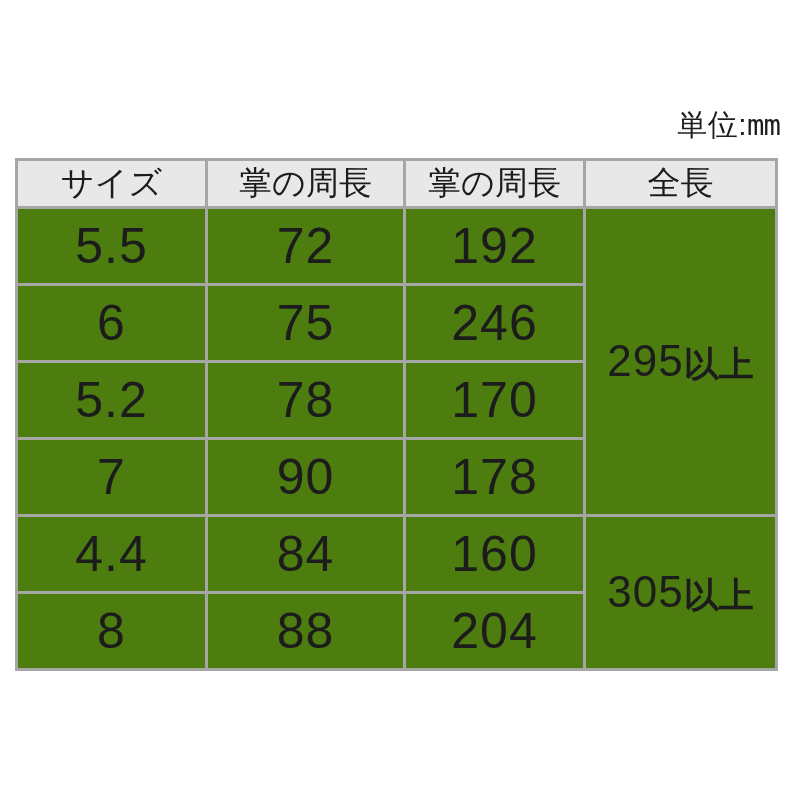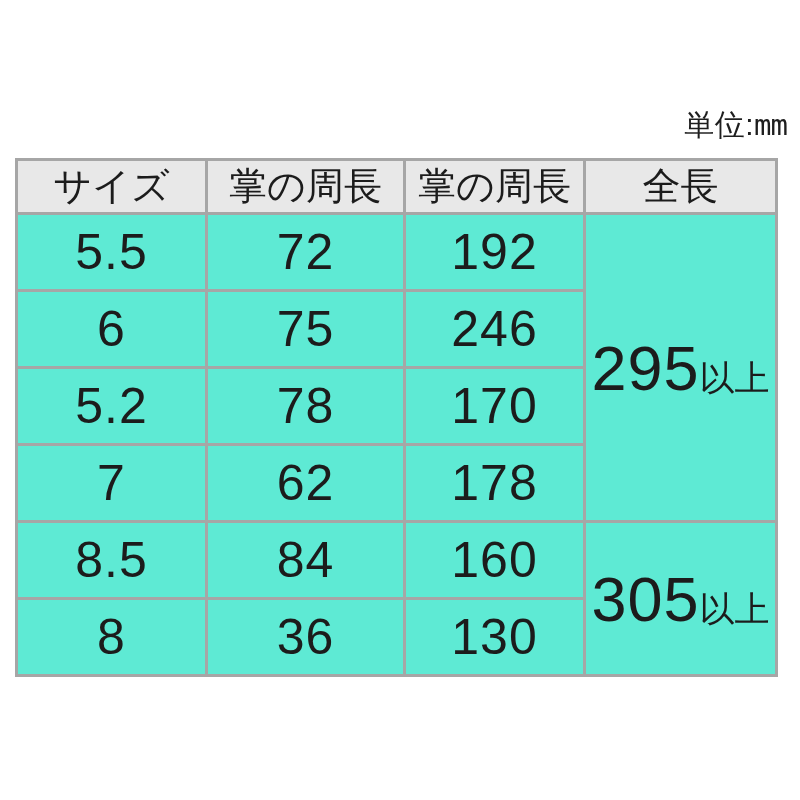--- a/index.html
+++ b/index.html
@@ -11,21 +11,21 @@
     height: 800px;
     background: #ffffff;
     position: relative;
     font-family: "Liberation Sans", "DejaVu Sans", sans-serif;
     color: #1e1e1e;
     overflow: hidden;
   }
   .unit-label {
     position: absolute;
     top: 105px;
-    right: 13px;
+    right: 20px;
     font-size: 30px;
     letter-spacing: 0.5px;
     color: #1e1e1e;
     white-space: nowrap;
   }
   .unit-label .unit-value {
     font-family: "DejaVu Sans Mono", "Liberation Mono", monospace;
     font-size: 29px;
     letter-spacing: -1px;
   }
@@ -42,37 +42,38 @@
     border: 3px solid #a6a6a6;
     text-align: center;
     vertical-align: middle;
     padding: 0;
     color: #1c1c1c;
     font-weight: 400;
   }
   .size-table thead th {
     background: #e8e8e8;
     height: 44px;
-    font-size: 38px;
+    font-size: 33px;
     font-weight: 400;
   }
   .size-table tbody td {
     height: 74px;
-    background: #5eead4;
+    background: #4d7c0f;
   }
   .num-cell {
     font-size: 50px;
     letter-spacing: 1px;
   }
   .span-cell .group-value {
-    font-size: 63px;
+    font-size: 44px;
     letter-spacing: 1px;
   }
   .span-cell .group-suffix {
     font-size: 35px;
+    font-weight: bold;
   }
 </style>
 </head>
 <body>
 
 <div class="unit-label"><span>単位:</span><span class="unit-value">mm</span></div>
 
 <table class="size-table">
   <colgroup>
     <col style="width:190px">
@@ -100,28 +101,28 @@
       <td class="num-cell">75</td>
       <td class="num-cell">246</td>
     </tr>
     <tr>
       <td class="num-cell">5.2</td>
       <td class="num-cell">78</td>
       <td class="num-cell">170</td>
     </tr>
     <tr>
       <td class="num-cell">7</td>
-      <td class="num-cell">62</td>
+      <td class="num-cell">90</td>
       <td class="num-cell">178</td>
     </tr>
     <tr>
-      <td class="num-cell">8.5</td>
+      <td class="num-cell">4.4</td>
       <td class="num-cell">84</td>
       <td class="num-cell">160</td>
       <td class="span-cell" rowspan="2"><span class="group-value">305</span><span class="group-suffix">以上</span></td>
     </tr>
     <tr>
       <td class="num-cell">8</td>
-      <td class="num-cell">36</td>
-      <td class="num-cell">130</td>
+      <td class="num-cell">88</td>
+      <td class="num-cell">204</td>
     </tr>
   </tbody>
 </table>
 
 </body></html>

